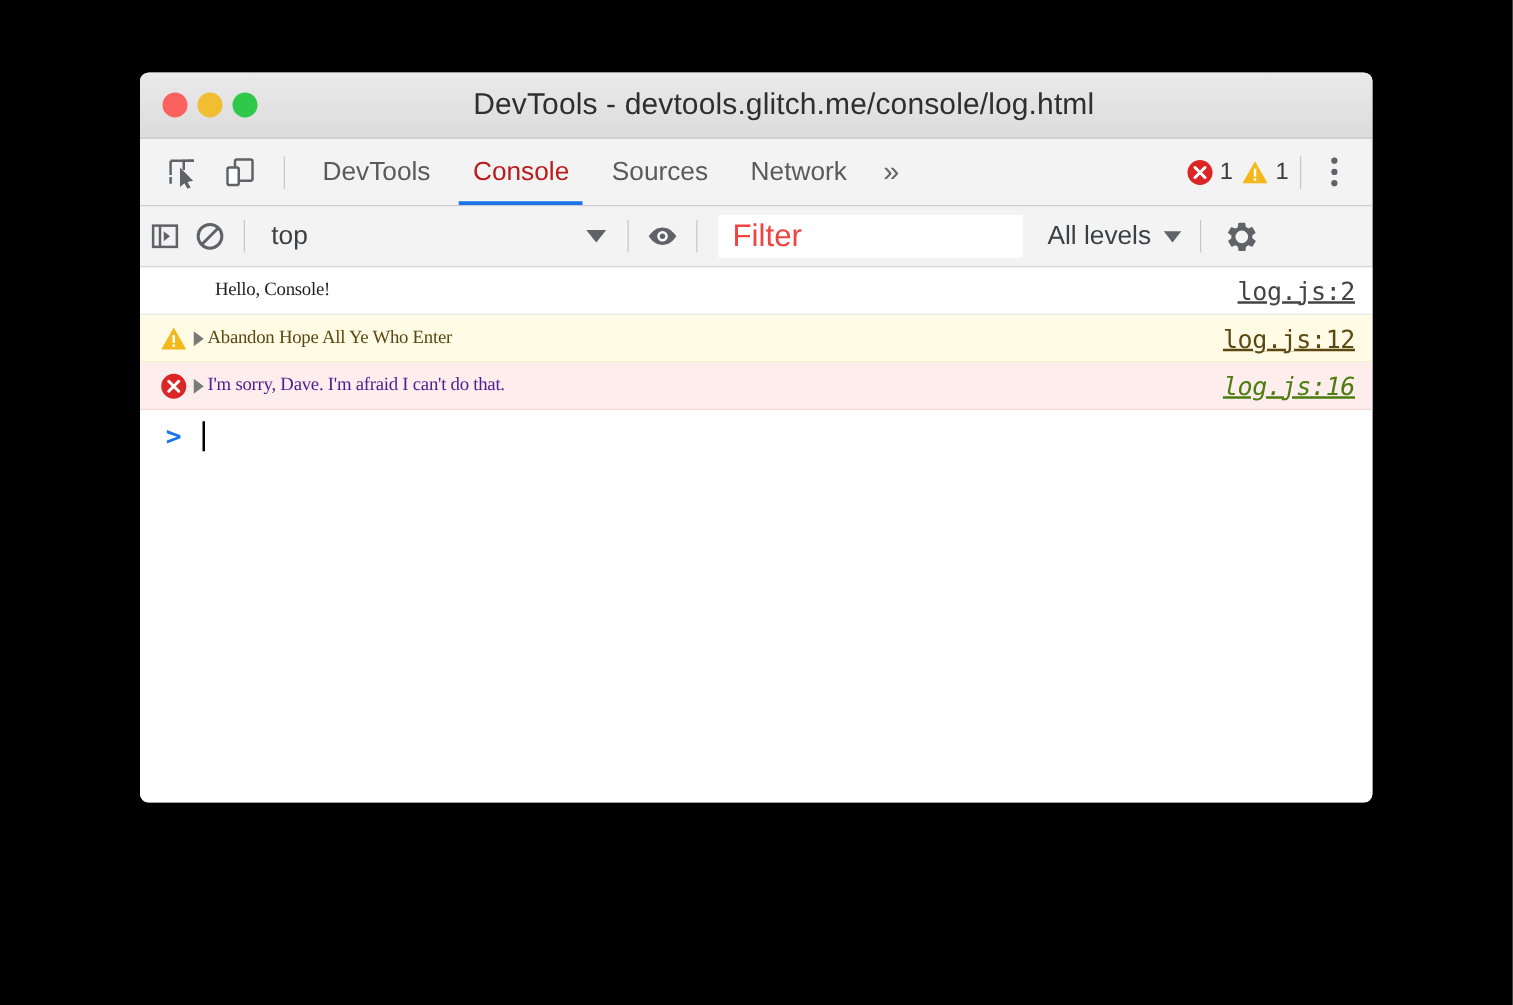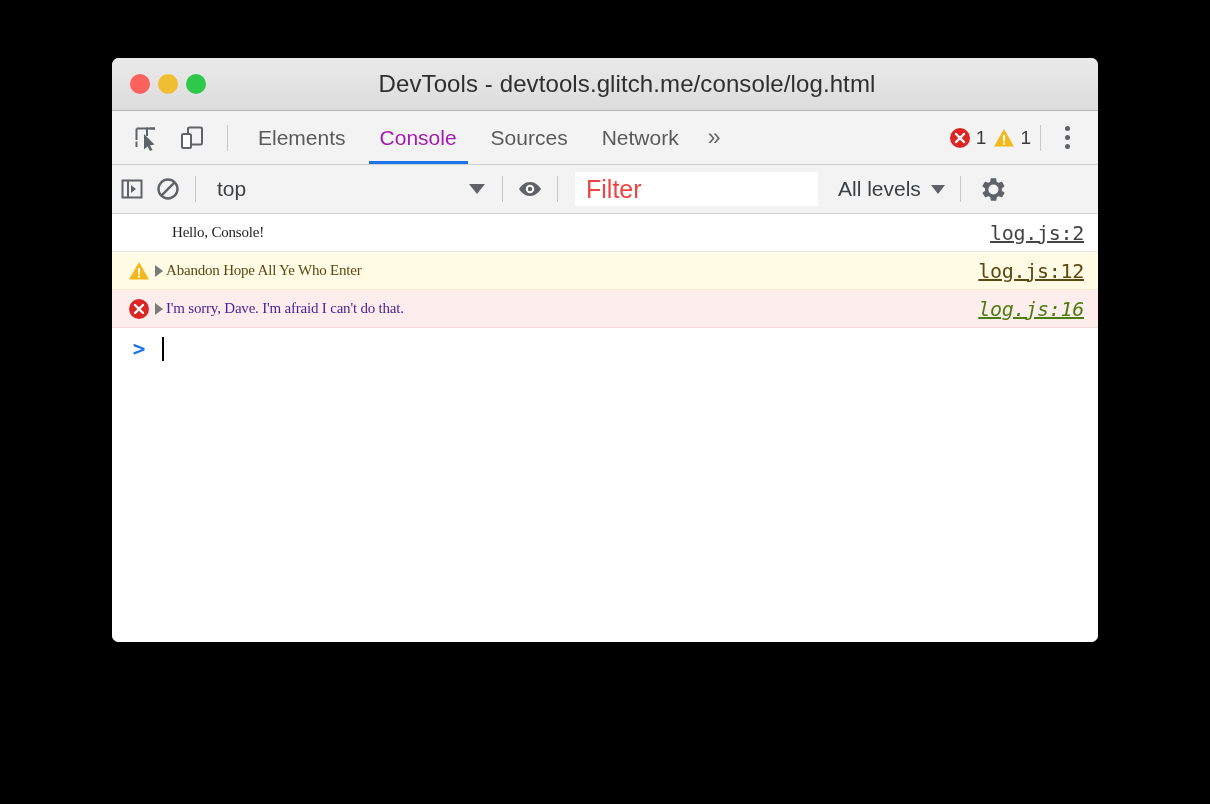--- a/index.html
+++ b/index.html
@@ -106,21 +106,21 @@
   .tab {
     display: flex;
     align-items: center;
     padding: 0 17px;
     font-size: 21px;
     color: #5a5a5a;
     position: relative;
     white-space: nowrap;
   }
   .tab.active {
-    color: #a21caf;
+    color: #b91c1c;
     text-align: center;
   }
   .tab.active::after {
     content: "";
     position: absolute;
     left: 6px;
     right: 6px;
     bottom: 0;
     height: 3px;
     background: #1a73e8;
@@ -375,21 +375,21 @@
       <div class="tb-icon-btn">
         <svg width="26" height="26" viewBox="0 0 26 26">
           <rect x="9" y="2.5" width="14" height="17" rx="1.5" fill="none" stroke="#5f6368" stroke-width="2"></rect>
           <rect x="3" y="9" width="9" height="14" rx="1.5" fill="#ffffff" stroke="#5f6368" stroke-width="2"></rect>
         </svg>
       </div>
       <span class="vsep"></span>
     </div>
 
     <div class="tabs">
-      <div class="tab">Elements</div>
+      <div class="tab">DevTools</div>
       <div class="tab active">Console</div>
       <div class="tab">Sources</div>
       <div class="tab">Network</div>
       <div class="tab-more">»</div>
     </div>
 
     <div class="tb-right">
       <div class="count-group">
         <div class="count-item">
           <svg width="22" height="22" viewBox="0 0 22 22">

